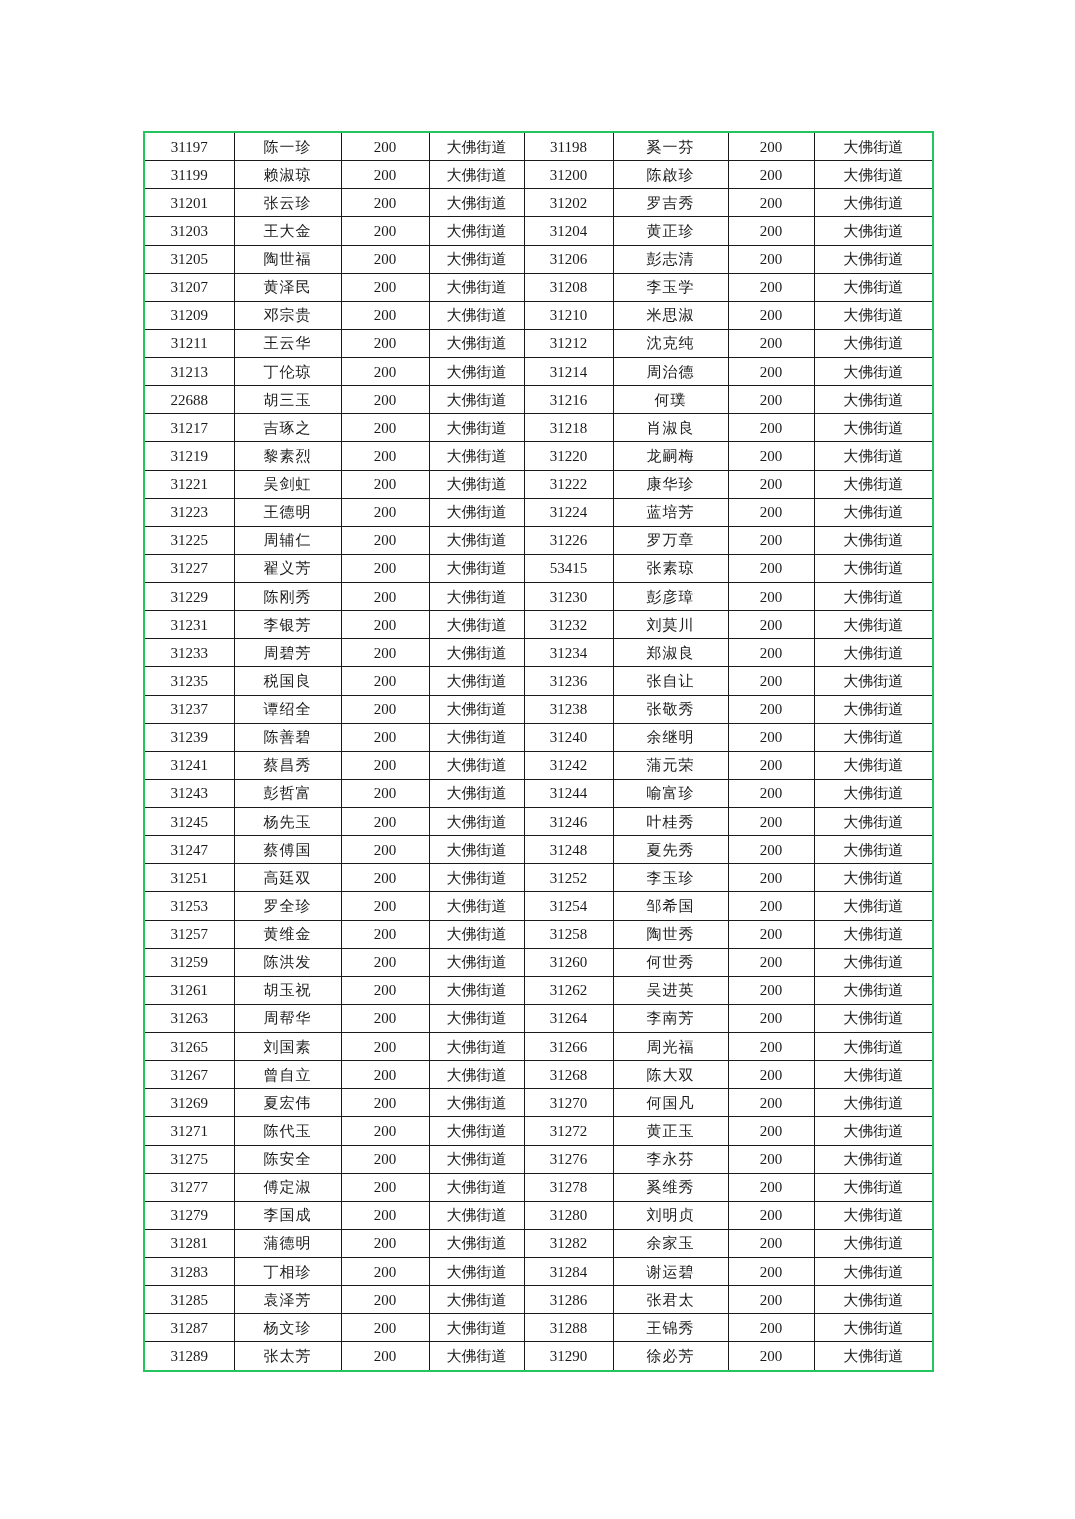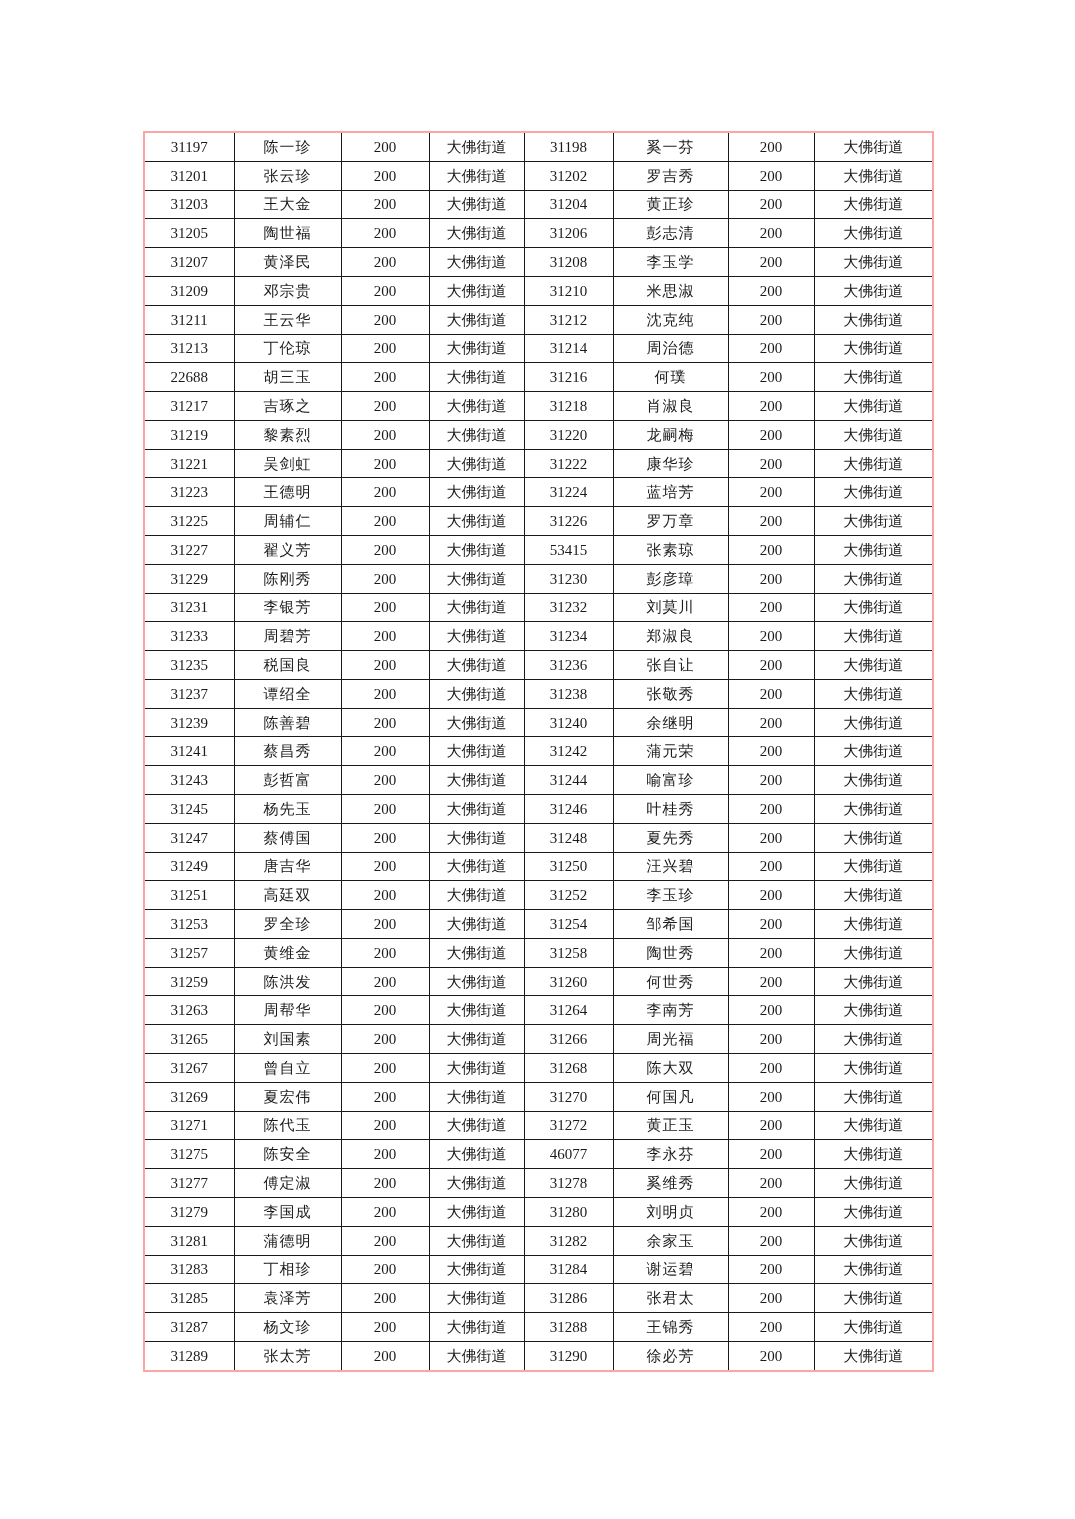--- a/index.html
+++ b/index.html
@@ -18,21 +18,21 @@
     position: absolute;
     left: 143px;
     top: 131px;
     width: 789px;
     height: 1241px;
     border-collapse: collapse;
     table-layout: fixed;
     font-family: "Liberation Serif", "DejaVu Serif", serif;
     font-size: 15px;
     color: #1a1a1a;
-    border: 2px solid #fca5a5;
+    border: 2px solid #22c55e;
   }
   table.roster td {
     border: 1px solid #1a1a1a;
     text-align: center;
     vertical-align: middle;
     padding: 0;
     overflow: hidden;
     white-space: nowrap;
     height: 26px;
     line-height: 26px;
@@ -61,20 +61,30 @@
           <td>31197</td>
           <td class="name-col">陈一珍</td>
           <td>200</td>
           <td>大佛街道</td>
           <td>31198</td>
           <td class="name-col">奚一芬</td>
           <td>200</td>
           <td>大佛街道</td>
         </tr>
         <tr>
+          <td>31199</td>
+          <td class="name-col">赖淑琼</td>
+          <td>200</td>
+          <td>大佛街道</td>
+          <td>31200</td>
+          <td class="name-col">陈啟珍</td>
+          <td>200</td>
+          <td>大佛街道</td>
+        </tr>
+        <tr>
           <td>31201</td>
           <td class="name-col">张云珍</td>
           <td>200</td>
           <td>大佛街道</td>
           <td>31202</td>
           <td class="name-col">罗吉秀</td>
           <td>200</td>
           <td>大佛街道</td>
         </tr>
         <tr>
@@ -301,30 +311,20 @@
           <td>31247</td>
           <td class="name-col">蔡傅国</td>
           <td>200</td>
           <td>大佛街道</td>
           <td>31248</td>
           <td class="name-col">夏先秀</td>
           <td>200</td>
           <td>大佛街道</td>
         </tr>
         <tr>
-          <td>31249</td>
-          <td class="name-col">唐吉华</td>
-          <td>200</td>
-          <td>大佛街道</td>
-          <td>31250</td>
-          <td class="name-col">汪兴碧</td>
-          <td>200</td>
-          <td>大佛街道</td>
-        </tr>
-        <tr>
           <td>31251</td>
           <td class="name-col">高廷双</td>
           <td>200</td>
           <td>大佛街道</td>
           <td>31252</td>
           <td class="name-col">李玉珍</td>
           <td>200</td>
           <td>大佛街道</td>
         </tr>
         <tr>
@@ -351,20 +351,30 @@
           <td>31259</td>
           <td class="name-col">陈洪发</td>
           <td>200</td>
           <td>大佛街道</td>
           <td>31260</td>
           <td class="name-col">何世秀</td>
           <td>200</td>
           <td>大佛街道</td>
         </tr>
         <tr>
+          <td>31261</td>
+          <td class="name-col">胡玉祝</td>
+          <td>200</td>
+          <td>大佛街道</td>
+          <td>31262</td>
+          <td class="name-col">吴进英</td>
+          <td>200</td>
+          <td>大佛街道</td>
+        </tr>
+        <tr>
           <td>31263</td>
           <td class="name-col">周帮华</td>
           <td>200</td>
           <td>大佛街道</td>
           <td>31264</td>
           <td class="name-col">李南芳</td>
           <td>200</td>
           <td>大佛街道</td>
         </tr>
         <tr>
@@ -405,21 +415,21 @@
           <td>31272</td>
           <td class="name-col">黄正玉</td>
           <td>200</td>
           <td>大佛街道</td>
         </tr>
         <tr>
           <td>31275</td>
           <td class="name-col">陈安全</td>
           <td>200</td>
           <td>大佛街道</td>
-          <td>46077</td>
+          <td>31276</td>
           <td class="name-col">李永芬</td>
           <td>200</td>
           <td>大佛街道</td>
         </tr>
         <tr>
           <td>31277</td>
           <td class="name-col">傅定淑</td>
           <td>200</td>
           <td>大佛街道</td>
           <td>31278</td>

